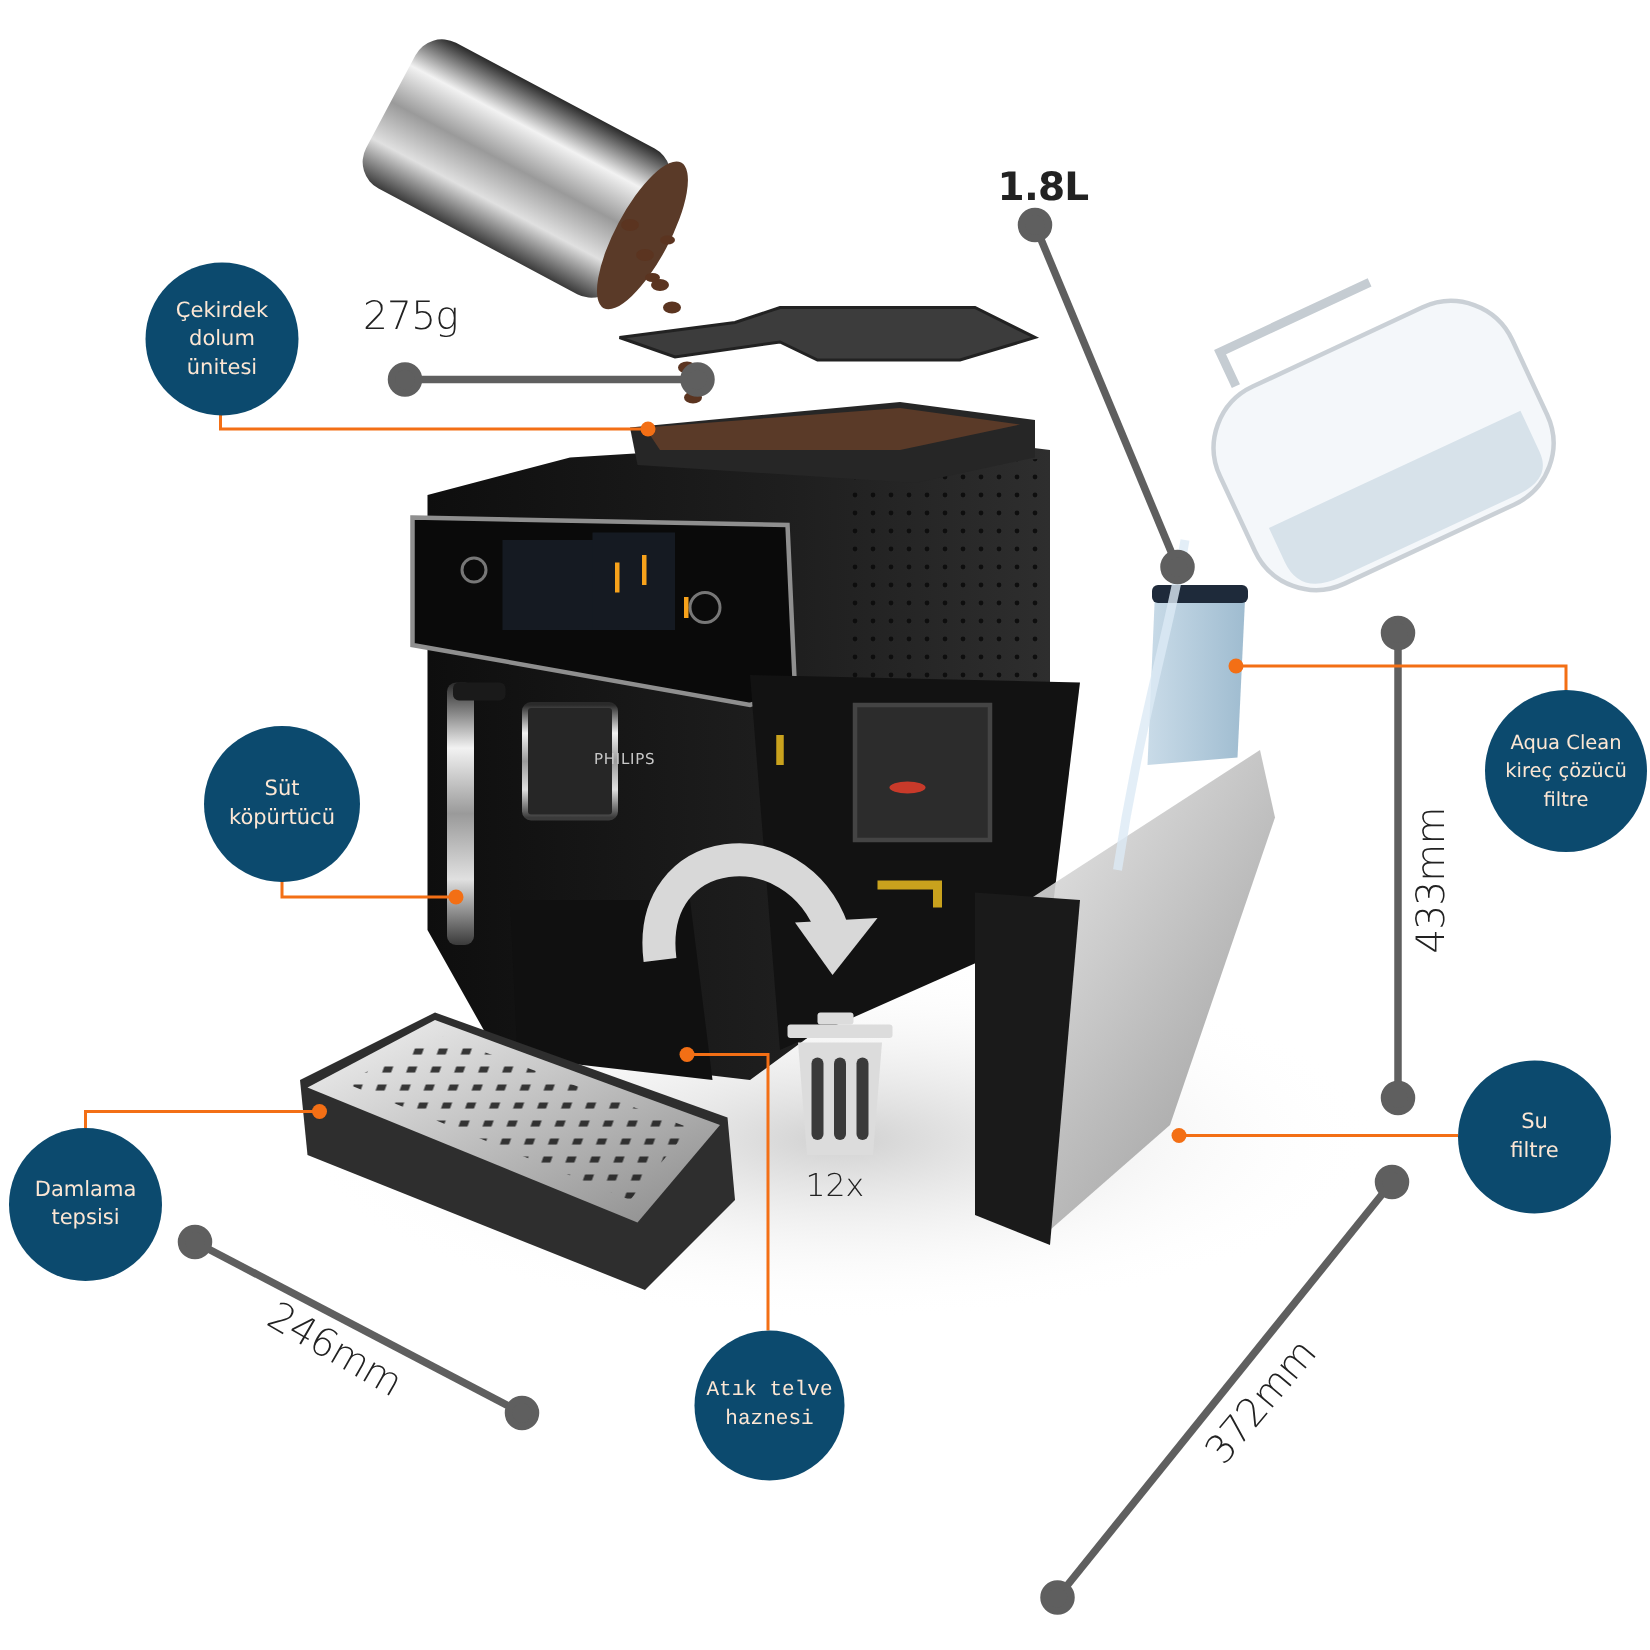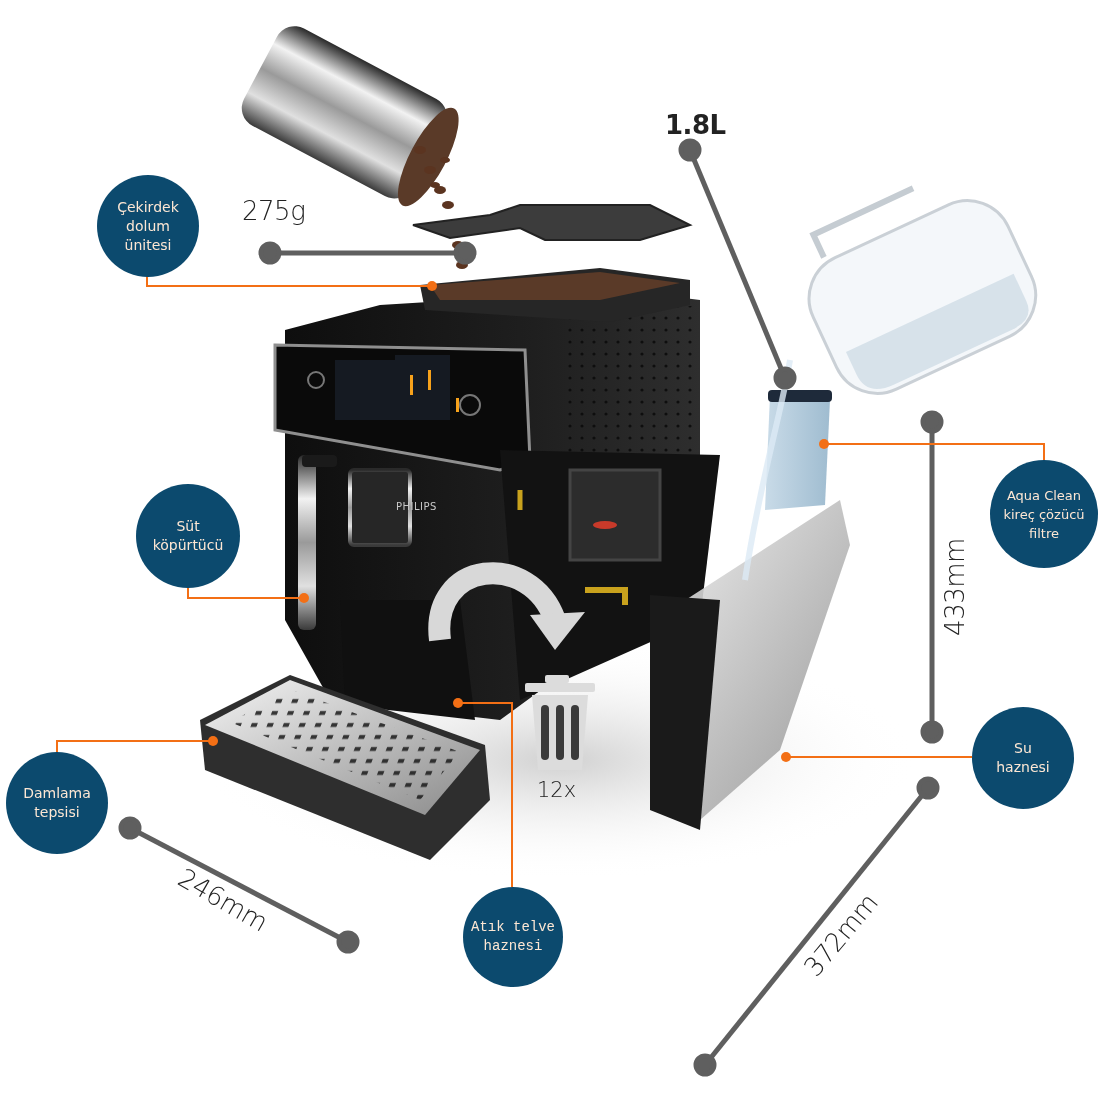--- a/index.html
+++ b/index.html
@@ -203,21 +203,21 @@
   <div class="bubble" style="left:97px; top:175px; width:102px; height:102px;">Çekirdek
 dolum
 ünitesi</div>
   <div class="bubble" style="left:6px; top:752px; width:102px; height:102px;">Damlama
 tepsisi</div>
   <div class="bubble" style="left:136px; top:484px; width:104px; height:104px;">Süt
 köpürtücü</div>
   <div class="bubble" style="left:463px; top:887px; width:100px; height:100px;font-family:Liberation Mono, monospace;">Atık telve
 haznesi</div>
   <div class="bubble" style="left:972px; top:707px; width:102px; height:102px;">Su
-haznesi</div>
+filtre</div>
   <div class="bubble" style="left:990px; top:460px; width:108px; height:108px; font-size:13px;">Aqua Clean
 kireç çözücü
 filtre</div>
 
   <div class="dim-label" style="left:242px; top:196px;">275g</div>
   <div class="dim-label" style="left:665px; top:110px;font-weight:bold;">1.8L</div>
   <div class="dim-label rot-433" style="left:906px; top:572px;">433mm</div>
   <div class="dim-label rot-372" style="left:792px; top:920px;">372mm</div>
   <div class="dim-label rot-246" style="left:174px; top:885px;">246mm</div>
 

